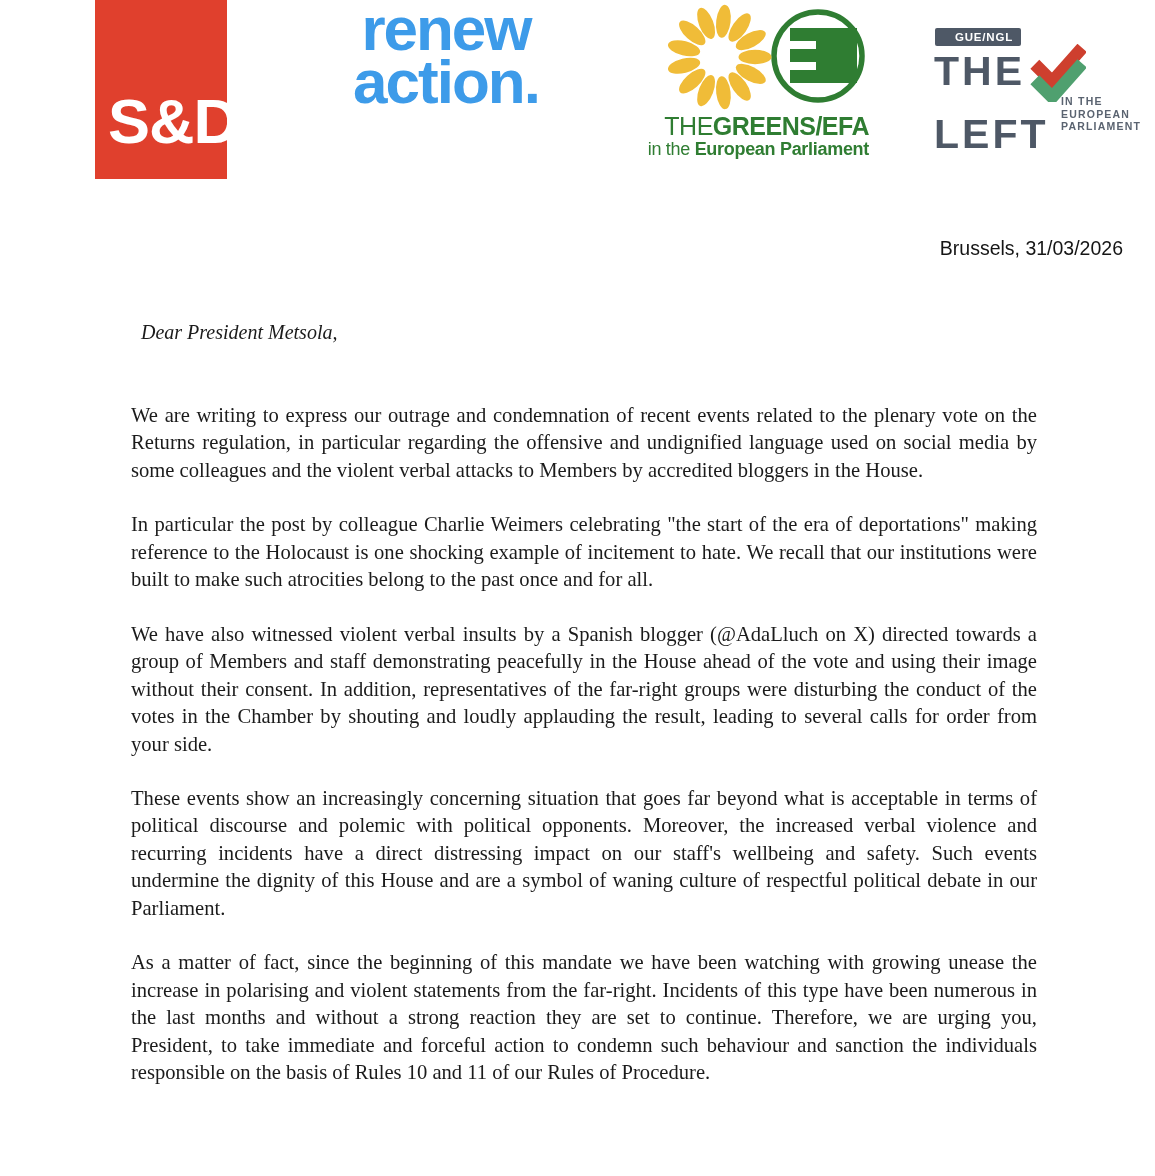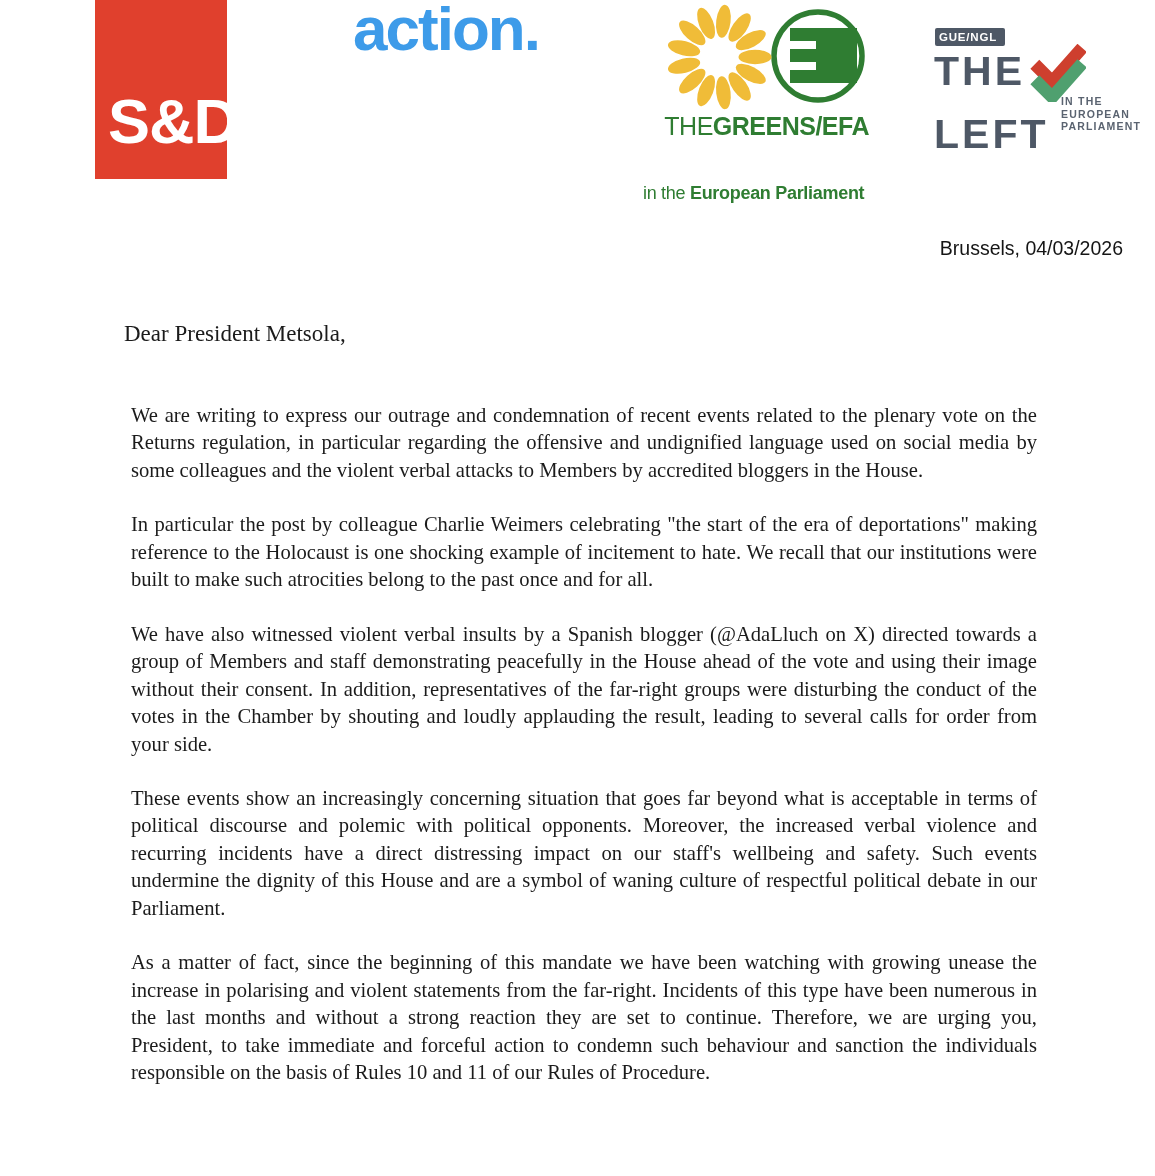--- a/index.html
+++ b/index.html
@@ -18,52 +18,53 @@
 
   .renew-logo{position:absolute;left:308px;top:2px;width:276px;text-align:center;
         font-family:"Liberation Sans",sans-serif;font-weight:700;color:var(--renew-blue);
         font-size:62px;line-height:53px;letter-spacing:-2px;}
 
   .greens-logo{position:absolute;left:640px;top:0;width:232px;height:164px;}
   .greens-logo .art{position:absolute;left:0;top:0;}
   .greens-line1{position:absolute;left:3px;top:112px;width:226px;text-align:right;white-space:nowrap;
         font-family:"Liberation Sans",sans-serif;color:var(--greens-green);font-size:25px;letter-spacing:-0.5px;}
   .greens-line1 .bold{font-weight:700;}
-  .greens-line2{position:absolute;left:3px;top:139px;width:226px;text-align:left;white-space:nowrap;
-        font-family:"Liberation Sans",sans-serif;color:var(--greens-green);font-size:18px;letter-spacing:-0.3px;margin-top:44px;}
+  .greens-line2{position:absolute;left:3px;top:139px;width:226px;text-align:right;white-space:nowrap;
+        font-family:"Liberation Sans",sans-serif;color:var(--greens-green);font-size:18px;letter-spacing:-0.3px;}
   .greens-line2 .bold{font-weight:700;}
 
   .left-logo{position:absolute;left:931px;top:26px;width:218px;height:112px;
         font-family:"Liberation Sans",sans-serif;color:var(--left-gray);}
   .left-badge{position:absolute;left:4px;top:2px;background:var(--left-gray);color:#fff;
-        font-size:11.5px;font-weight:700;letter-spacing:0.8px;padding:3px 8px 3px 4px;border-radius:2px;}
+        font-size:11.5px;font-weight:700;letter-spacing:0.8px;padding:3px 8px 3px 20px;border-radius:2px;}
   .left-word-the{position:absolute;left:3px;top:25px;font-size:41px;font-weight:700;letter-spacing:3px;line-height:1;}
   .left-word-left{position:absolute;left:3px;top:64px;font-size:41px;font-weight:700;letter-spacing:3px;line-height:1;margin-top:24px;}
   .left-check{position:absolute;left:99px;top:18px;}
   .left-tagline{position:absolute;left:130px;top:69px;font-size:10.5px;line-height:12.5px;
         font-weight:600;letter-spacing:1.2px;color:var(--tagline-gray);white-space:nowrap;}
 
   
   .dateline{position:absolute;left:131px;top:237px;width:992px;text-align:right;
         font-family:"Liberation Sans",sans-serif;font-size:19.5px;color:#151515;}
-  .salutation{position:absolute;left:124px;top:321px;font-size:23px;}
+  .salutation{position:absolute;left:141px;top:321px;font-size:20px;font-style:italic;}
   .body-text{position:absolute;left:131px;top:402px;width:906px;}
   .body-text p{margin:0 0 27px 0;font-size:20.6px;line-height:27.45px;
         text-align:justify;text-align-last:left;}
 </style>
 </head>
 <body>
 
 <div class="page">
 
   <div class="sd-logo">
     <span>S&amp;D</span>
   </div>
 
   <div class="renew-logo">
+    <div>renew</div>
     <div>action.</div>
   </div>
 
   <div class="greens-logo">
     <svg class="art" width="232" height="118" viewBox="0 0 232 118" xmlns="http://www.w3.org/2000/svg">
       <circle cx="178" cy="56" r="44" fill="none" stroke="var(--greens-green)" stroke-width="5.5"></circle>
       <path fill="var(--greens-green)" d="M150,28 H217 V83 H150 V70 H176 V62 H150 V49 H176 V41 H150 Z"></path>
       <g transform="translate(79,57)" fill="var(--greens-yellow)">
         <ellipse transform="rotate(0) translate(36,0)" rx="16.5" ry="7.2"></ellipse>
         <ellipse transform="rotate(28) translate(36,0)" rx="16.5" ry="7.2"></ellipse>
@@ -92,21 +93,21 @@
       <path d="M5,21 L23,39 L54,4" fill="none" stroke="var(--left-red)" stroke-width="13"></path>
       <path d="M5,37 L23,55 L54,20" fill="none" stroke="var(--left-green)" stroke-width="13"></path>
     </svg>
     <div class="left-tagline">
       <div>IN THE</div>
       <div>EUROPEAN</div>
       <div>PARLIAMENT</div>
     </div>
   </div>
 
-  <div class="dateline">Brussels, 04/03/2026</div>
+  <div class="dateline">Brussels, 31/03/2026</div>
   <div class="salutation">Dear President Metsola,</div>
 
   <div class="body-text">
     <p>We are writing to express our outrage and condemnation of recent events related to the plenary vote on the Returns regulation, in particular regarding the offensive and undignified language used on social media by some colleagues and the violent verbal attacks to Members by accredited bloggers in the House.</p>
     <p>In particular the post by colleague Charlie Weimers celebrating "the start of the era of deportations" making reference to the Holocaust is one shocking example of incitement to hate. We recall that our institutions were built to make such atrocities belong to the past once and for all.</p>
     <p>We have also witnessed violent verbal insults by a Spanish blogger (@AdaLluch on X) directed towards a group of Members and staff demonstrating peacefully in the House ahead of the vote and using their image without their consent. In addition, representatives of the far-right groups were disturbing the conduct of the votes in the Chamber by shouting and loudly applauding the result, leading to several calls for order from your side.</p>
     <p>These events show an increasingly concerning situation that goes far beyond what is acceptable in terms of political discourse and polemic with political opponents. Moreover, the increased verbal violence and recurring incidents have a direct distressing impact on our staff's wellbeing and safety. Such events undermine the dignity of this House and are a symbol of waning culture of respectful political debate in our Parliament.</p>
     <p>As a matter of fact, since the beginning of this mandate we have been watching with growing unease the increase in polarising and violent statements from the far-right. Incidents of this type have been numerous in the last months and without a strong reaction they are set to continue. Therefore, we are urging you, President, to take immediate and forceful action to condemn such behaviour and sanction the individuals responsible on the basis of Rules 10 and 11 of our Rules of Procedure.</p>
   </div>
 

